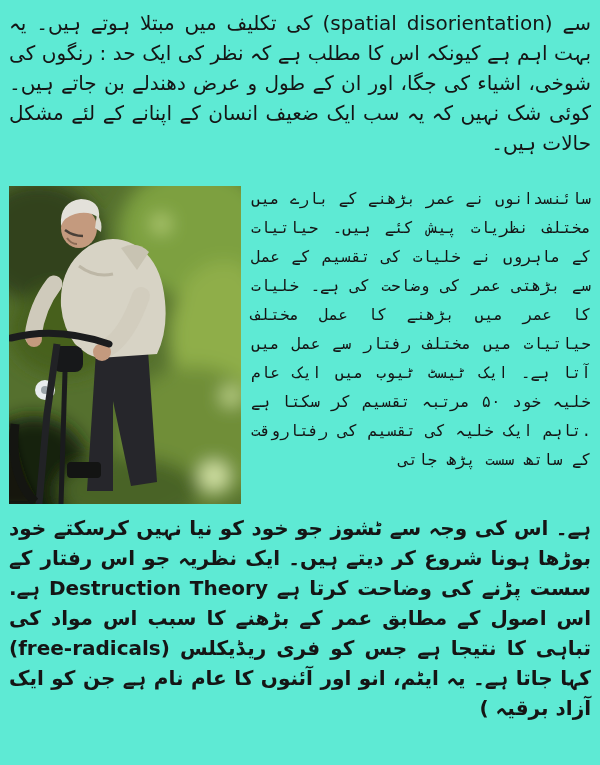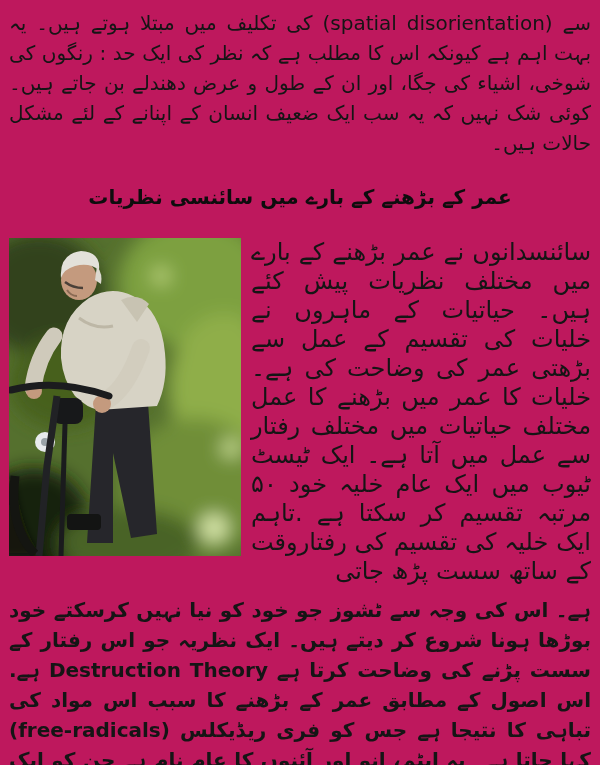--- a/index.html
+++ b/index.html
@@ -5,21 +5,21 @@
   html, body {
     margin: 0;
     padding: 0;
     background: #ffffff;
   }
   .page {
     position: relative;
     width: 600px;
     height: 765px;
     margin: 0 auto;
-    background: #be185d;
+    background: #5eead4;
     color: #111111;
     font-family: "DejaVu Sans", sans-serif;
     box-sizing: border-box;
     padding: 8px 9px 0 9px;
     overflow: hidden;
     direction: rtl;
   }
   .para {
     direction: rtl;
     unicode-bidi: plaintext;
@@ -41,41 +41,41 @@
   .columns {
     display: flex;
     flex-direction: row-reverse; 
     gap: 10px;
     margin-top: 28px;
     min-height: 318px;
     align-items: flex-start;
   }
   .side-para {
     flex: 1 1 auto;
-    font-size: 24px;
+    font-size: 16px;
     line-height: 29px;
+    font-family: Liberation Mono, monospace;
   }
   .photo-frame {
     flex: 0 0 232px;
     width: 232px;
     height: 318px;
     overflow: hidden;
     background: #55702e;
   }
   .photo-frame svg { display: block; }
   .para-bottom { margin-top: 9px; font-weight: bold; }
 </style>
 </head>
 <body>
 
 <div class="page">
 
   <div class="para para-top">سے (spatial disorientation) کی تکلیف میں مبتلا ہوتے ہیں۔ یہ بہت اہم ہے کیونکہ اس کا مطلب ہے کہ نظر کی ایک حد : رنگوں کی شوخی، اشیاء کی جگا، اور ان کے طول و عرض دھندلے بن جاتے ہیں۔ کوئی شک نہیں کہ یہ سب ایک ضعیف انسان کے اپنانے کے لئے مشکل حالات ہیں۔</div>
 
-  <div class="section-heading">عمر کے بڑھنے کے بارے میں سائنسی نظریات</div>
 
   <div class="columns">
 
     <div class="photo-frame" role="img" aria-label="elderly man with white hair and glasses, wearing a beige jacket and dark trousers, bent over the handlebars of a dark bicycle with a white headlamp, blurred green foliage background">
 
       <svg width="232" height="318" viewBox="0 0 232 318" xmlns="http://www.w3.org/2000/svg">
         <defs>
           <filter id="b9" x="-40%" y="-40%" width="180%" height="180%">
               <feGaussianBlur stdDeviation="9"></feGaussianBlur>
             </filter>

